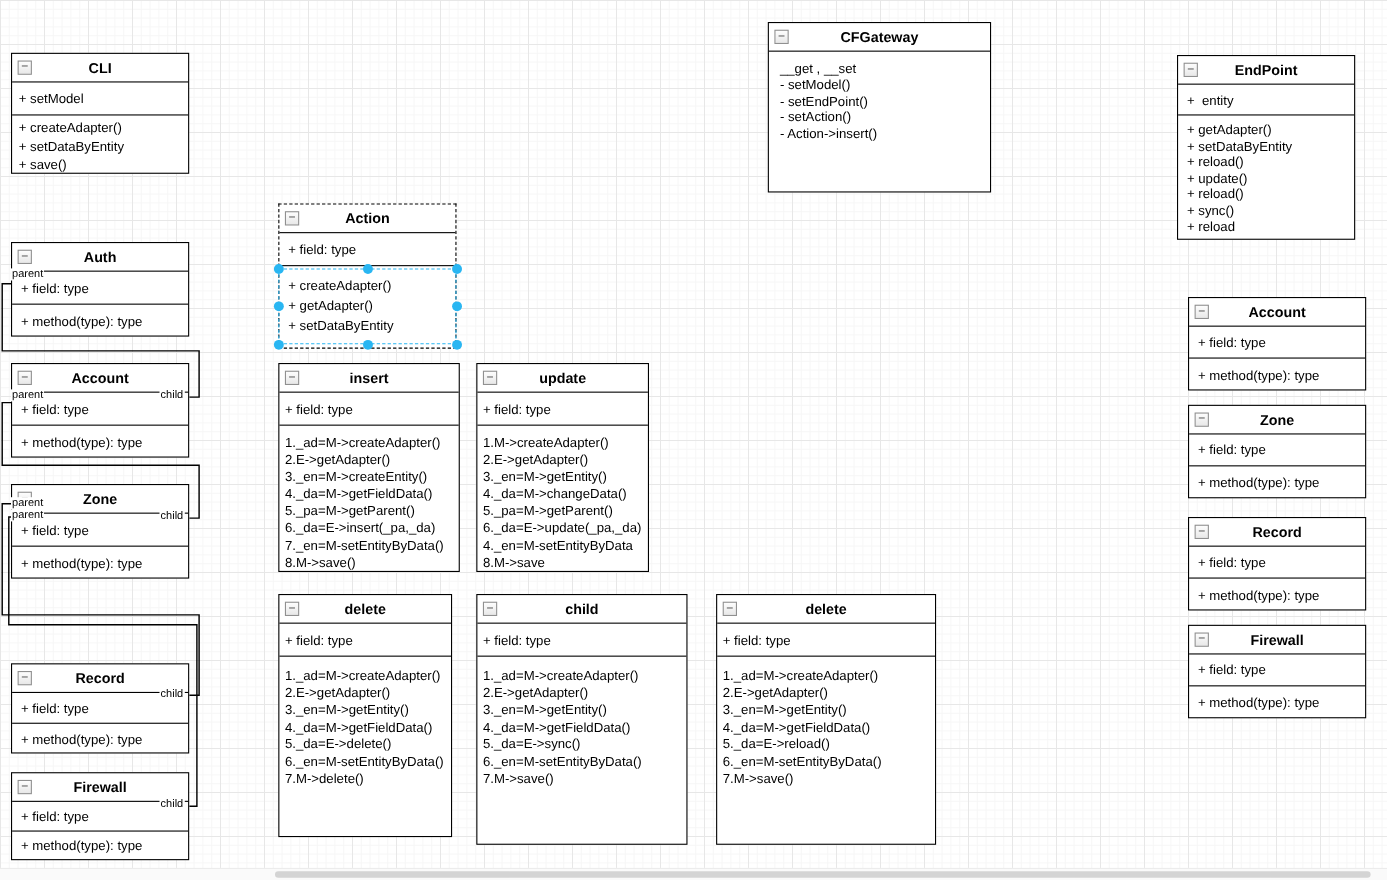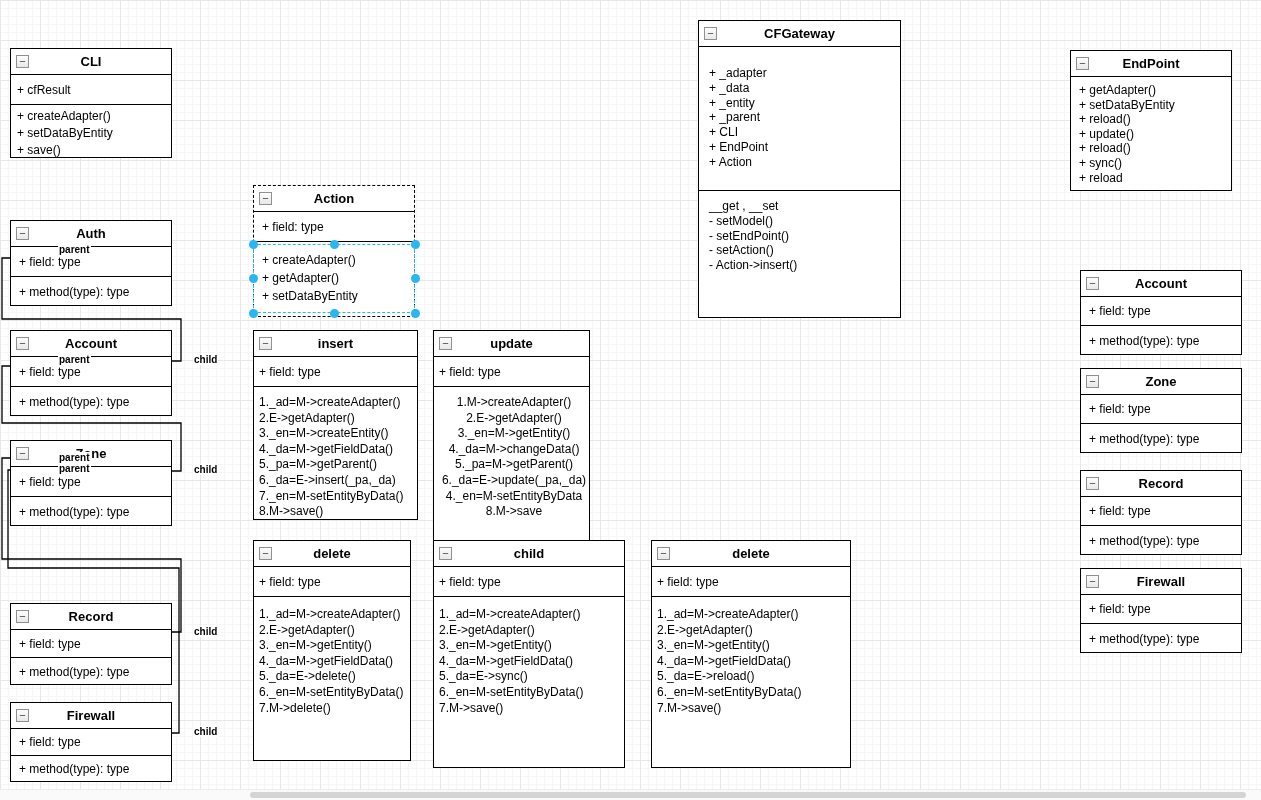--- a/index.html
+++ b/index.html
@@ -29,22 +29,22 @@
     border:1px solid #909090;background:linear-gradient(#fdfdfd,#e8e8e8);
     box-sizing:border-box;font-size:11px;line-height:10px;text-align:center;
     font-weight:normal;color:#444;cursor:pointer;
   }
   .sec{box-sizing:border-box;font-size:12px;overflow:hidden;}
   .sec + .sec{border-top:1px solid #000;}
   .sec .ln{white-space:pre;}
   #edges{position:absolute;left:0;top:0;pointer-events:none;}
   #edges polyline{pointer-events:stroke;}
   .elabel{
-    position:absolute;font-size:10px;font-weight:bold;color:#000;
-    background:#fff;line-height:11px;padding:0 1px;white-space:nowrap;margin-left:48px;
+    position:absolute;font-size:10px;font-weight:normal;color:#000;
+    background:#fff;line-height:11px;padding:0 1px;white-space:nowrap;
   }
   .selrect{position:absolute;box-sizing:border-box;background:transparent;}
   .handle{position:absolute;width:9px;height:9px;border-radius:50%;}
   .sb-track{position:absolute;}
   .sb-thumb{position:absolute;border-radius:3px;cursor:pointer;}
 </style>
 </head>
 <body>
 
 <div id="canvas">
@@ -54,21 +54,21 @@
       <polyline points="172,632 181,632 181,559 2,559 2,458 10,458" fill="none" stroke="#000000" stroke-width="1.3"></polyline>
       <polyline points="172,733 179,733 179,568 8,568 8,470 10,470" fill="none" stroke="#000000" stroke-width="1.3"></polyline>
     </svg>
   <div id="nodes">
       <div class="uml" style="left: 10px; top: 48px; width: 162px;">
         <div class="titlebar" style="height: 25px;">
           <div class="collapse">−</div>
           <span>CLI</span>
         </div>
         <div class="sec" style="height: 29px; line-height: 30px; padding-left: 6px;">
-          <div class="ln">+ cfResult</div>
+          <div class="ln">+ setModel</div>
         </div>
         <div class="sec" style="height: 53px; line-height: 17px; padding-top: 3px; padding-left: 6px;">
           <div class="ln">+ createAdapter()</div>
           <div class="ln">+ setDataByEntity</div>
           <div class="ln">+ save()</div>
         </div>
       </div>
       <div class="uml" style="left: 10px; top: 220px; width: 162px;">
         <div class="titlebar" style="height: 25px;">
           <div class="collapse">−</div>
@@ -163,21 +163,21 @@
         </div>
       </div>
       <div class="uml" style="left: 433px; top: 330px; width: 157px;">
         <div class="titlebar" style="height: 25px;">
           <div class="collapse">−</div>
           <span>update</span>
         </div>
         <div class="sec" style="height: 29px; line-height: 30px; padding-left: 5px;">
           <div class="ln">+ field: type</div>
         </div>
-        <div class="sec" style="height: 155px; line-height: 15.6px; padding-top: 8px; padding-left: 5px; text-align: center;">
+        <div class="sec" style="height: 133px; line-height: 15.6px; padding-top: 8px; padding-left: 5px;">
           <div class="ln">1.M-&gt;createAdapter()</div>
           <div class="ln">2.E-&gt;getAdapter()</div>
           <div class="ln">3._en=M-&gt;getEntity()</div>
           <div class="ln">4._da=M-&gt;changeData()</div>
           <div class="ln">5._pa=M-&gt;getParent()</div>
           <div class="ln">6._da=E-&gt;update(_pa,_da)</div>
           <div class="ln">4._en=M-setEntityByData</div>
           <div class="ln">8.M-&gt;save</div>
         </div>
       </div>
@@ -233,41 +233,35 @@
           <div class="ln">5._da=E-&gt;reload()</div>
           <div class="ln">6._en=M-setEntityByData()</div>
           <div class="ln">7.M-&gt;save()</div>
         </div>
       </div>
       <div class="uml" style="left: 698px; top: 20px; width: 203px;">
         <div class="titlebar" style="height: 25px;">
           <div class="collapse">−</div>
           <span>CFGateway</span>
         </div>
-        <div class="sec" style="height: 143px; line-height: 14.8px; padding-top: 19px; padding-left: 10px;">
-          <div class="ln">+ _adapter</div>
-          <div class="ln">+ _data</div>
-          <div class="ln">+ _entity</div>
-          <div class="ln">+ _parent</div>
-          <div class="ln">+ CLI</div>
-          <div class="ln">+ EndPoint</div>
-          <div class="ln">+ Action</div>
-        </div>
         <div class="sec" style="height: 127px; line-height: 14.8px; padding-top: 8px; padding-left: 10px;">
           <div class="ln">__get , __set</div>
           <div class="ln">- setModel()</div>
           <div class="ln">- setEndPoint()</div>
           <div class="ln">- setAction()</div>
           <div class="ln">- Action-&gt;insert()</div>
         </div>
       </div>
       <div class="uml" style="left: 1070px; top: 50px; width: 162px;">
         <div class="titlebar" style="height: 25px;">
           <div class="collapse">−</div>
           <span>EndPoint</span>
+        </div>
+        <div class="sec" style="height: 27px; line-height: 28px; padding-left: 8px;">
+          <div class="ln">+  entity</div>
         </div>
         <div class="sec" style="height: 113px; line-height: 14.6px; padding-top: 6px; padding-left: 8px;">
           <div class="ln">+ getAdapter()</div>
           <div class="ln">+ setDataByEntity</div>
           <div class="ln">+ reload()</div>
           <div class="ln">+ update()</div>
           <div class="ln">+ reload()</div>
           <div class="ln">+ sync()</div>
           <div class="ln">+ reload</div>
         </div>

